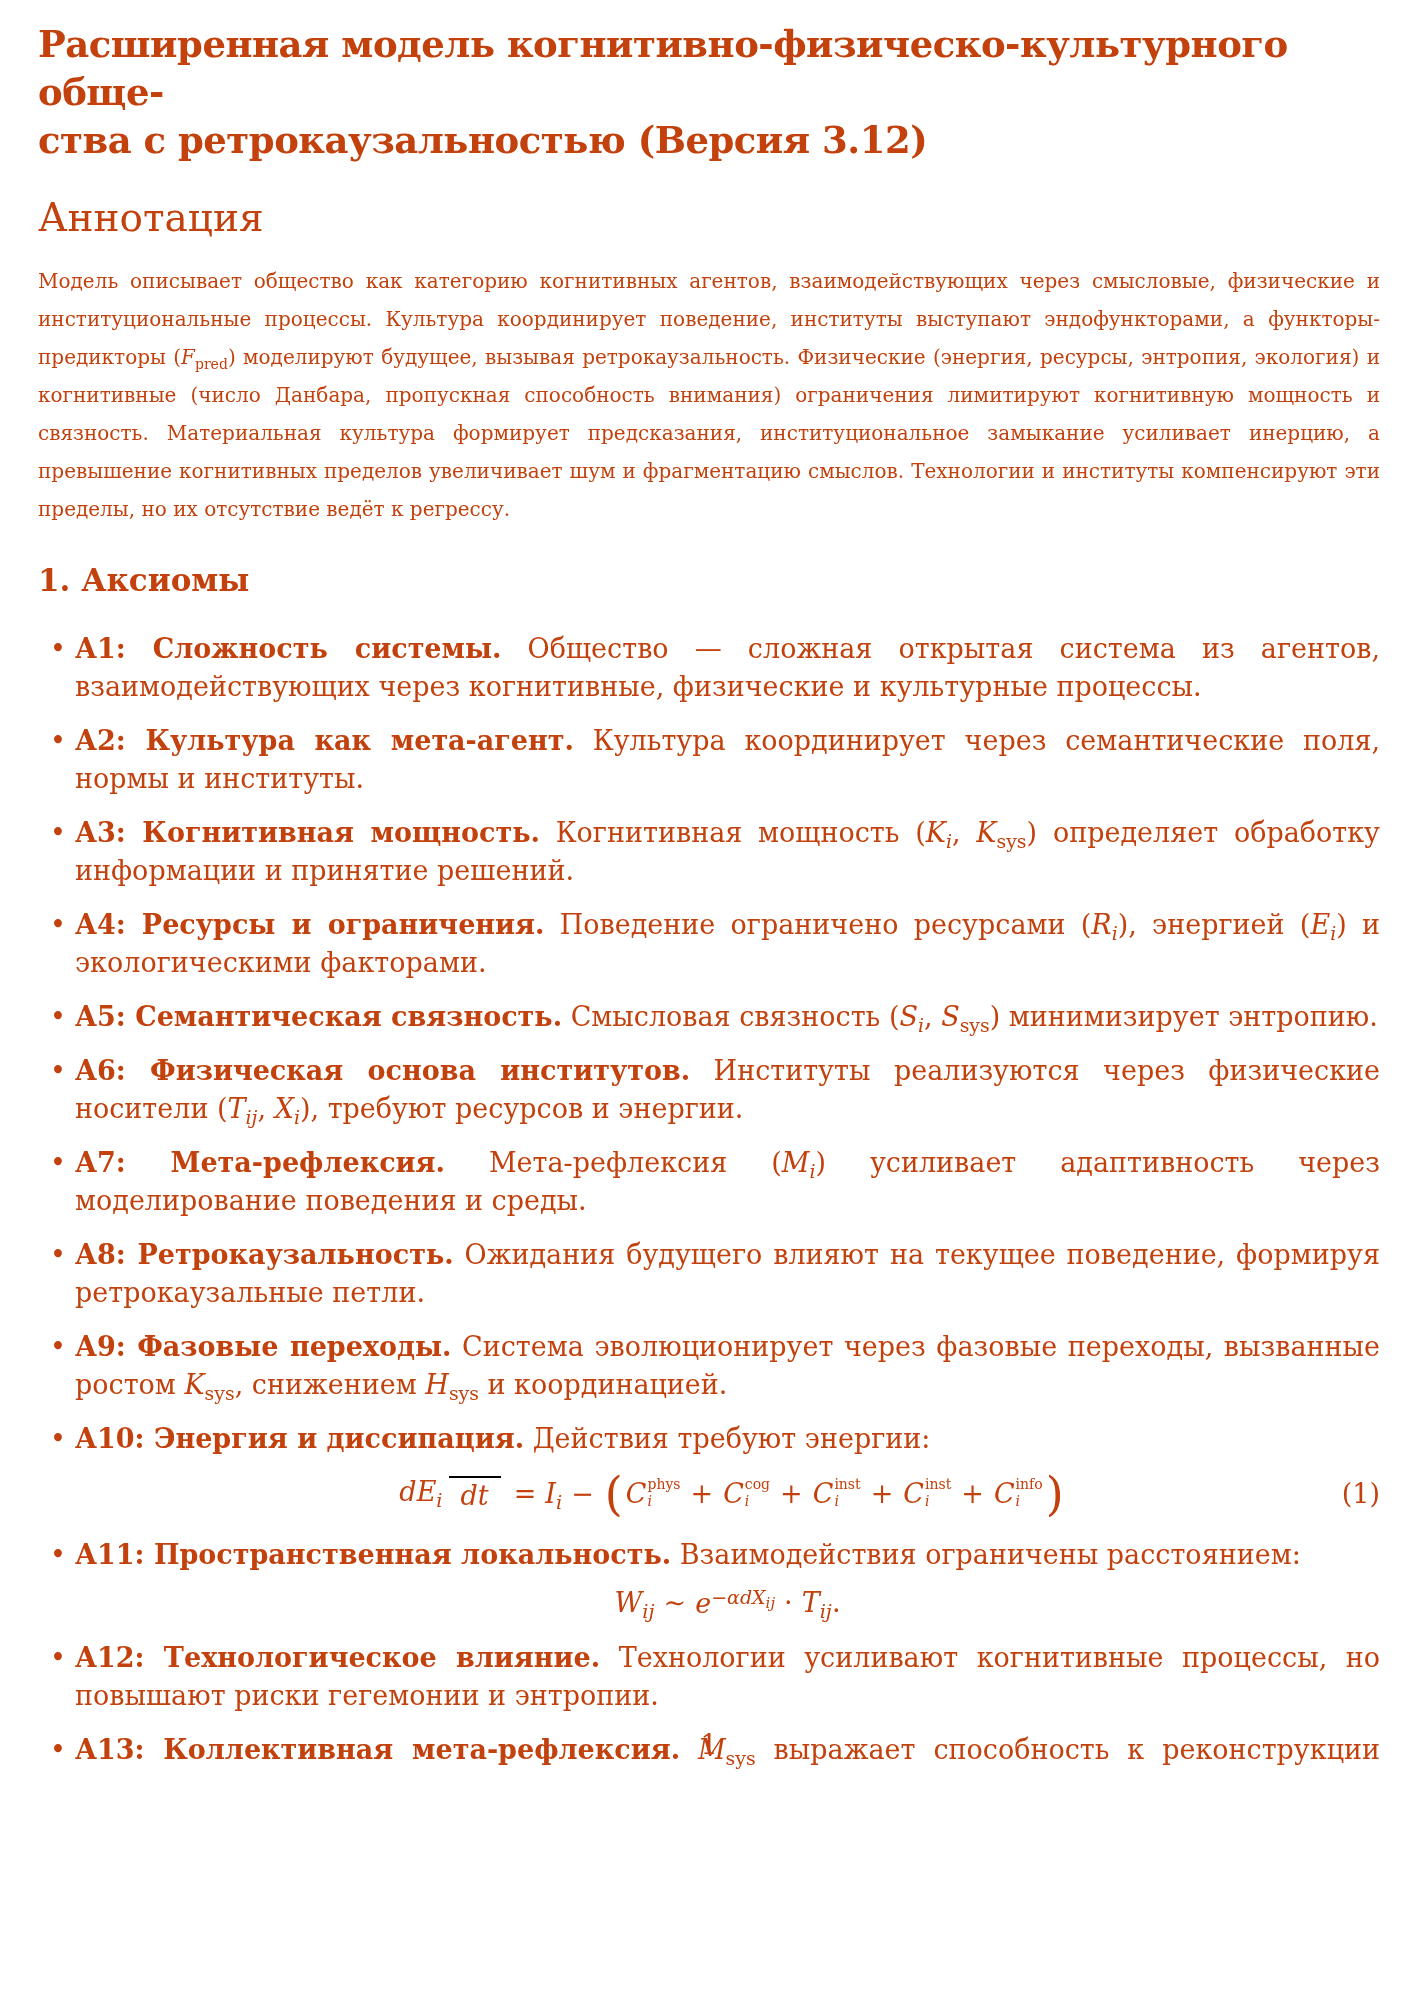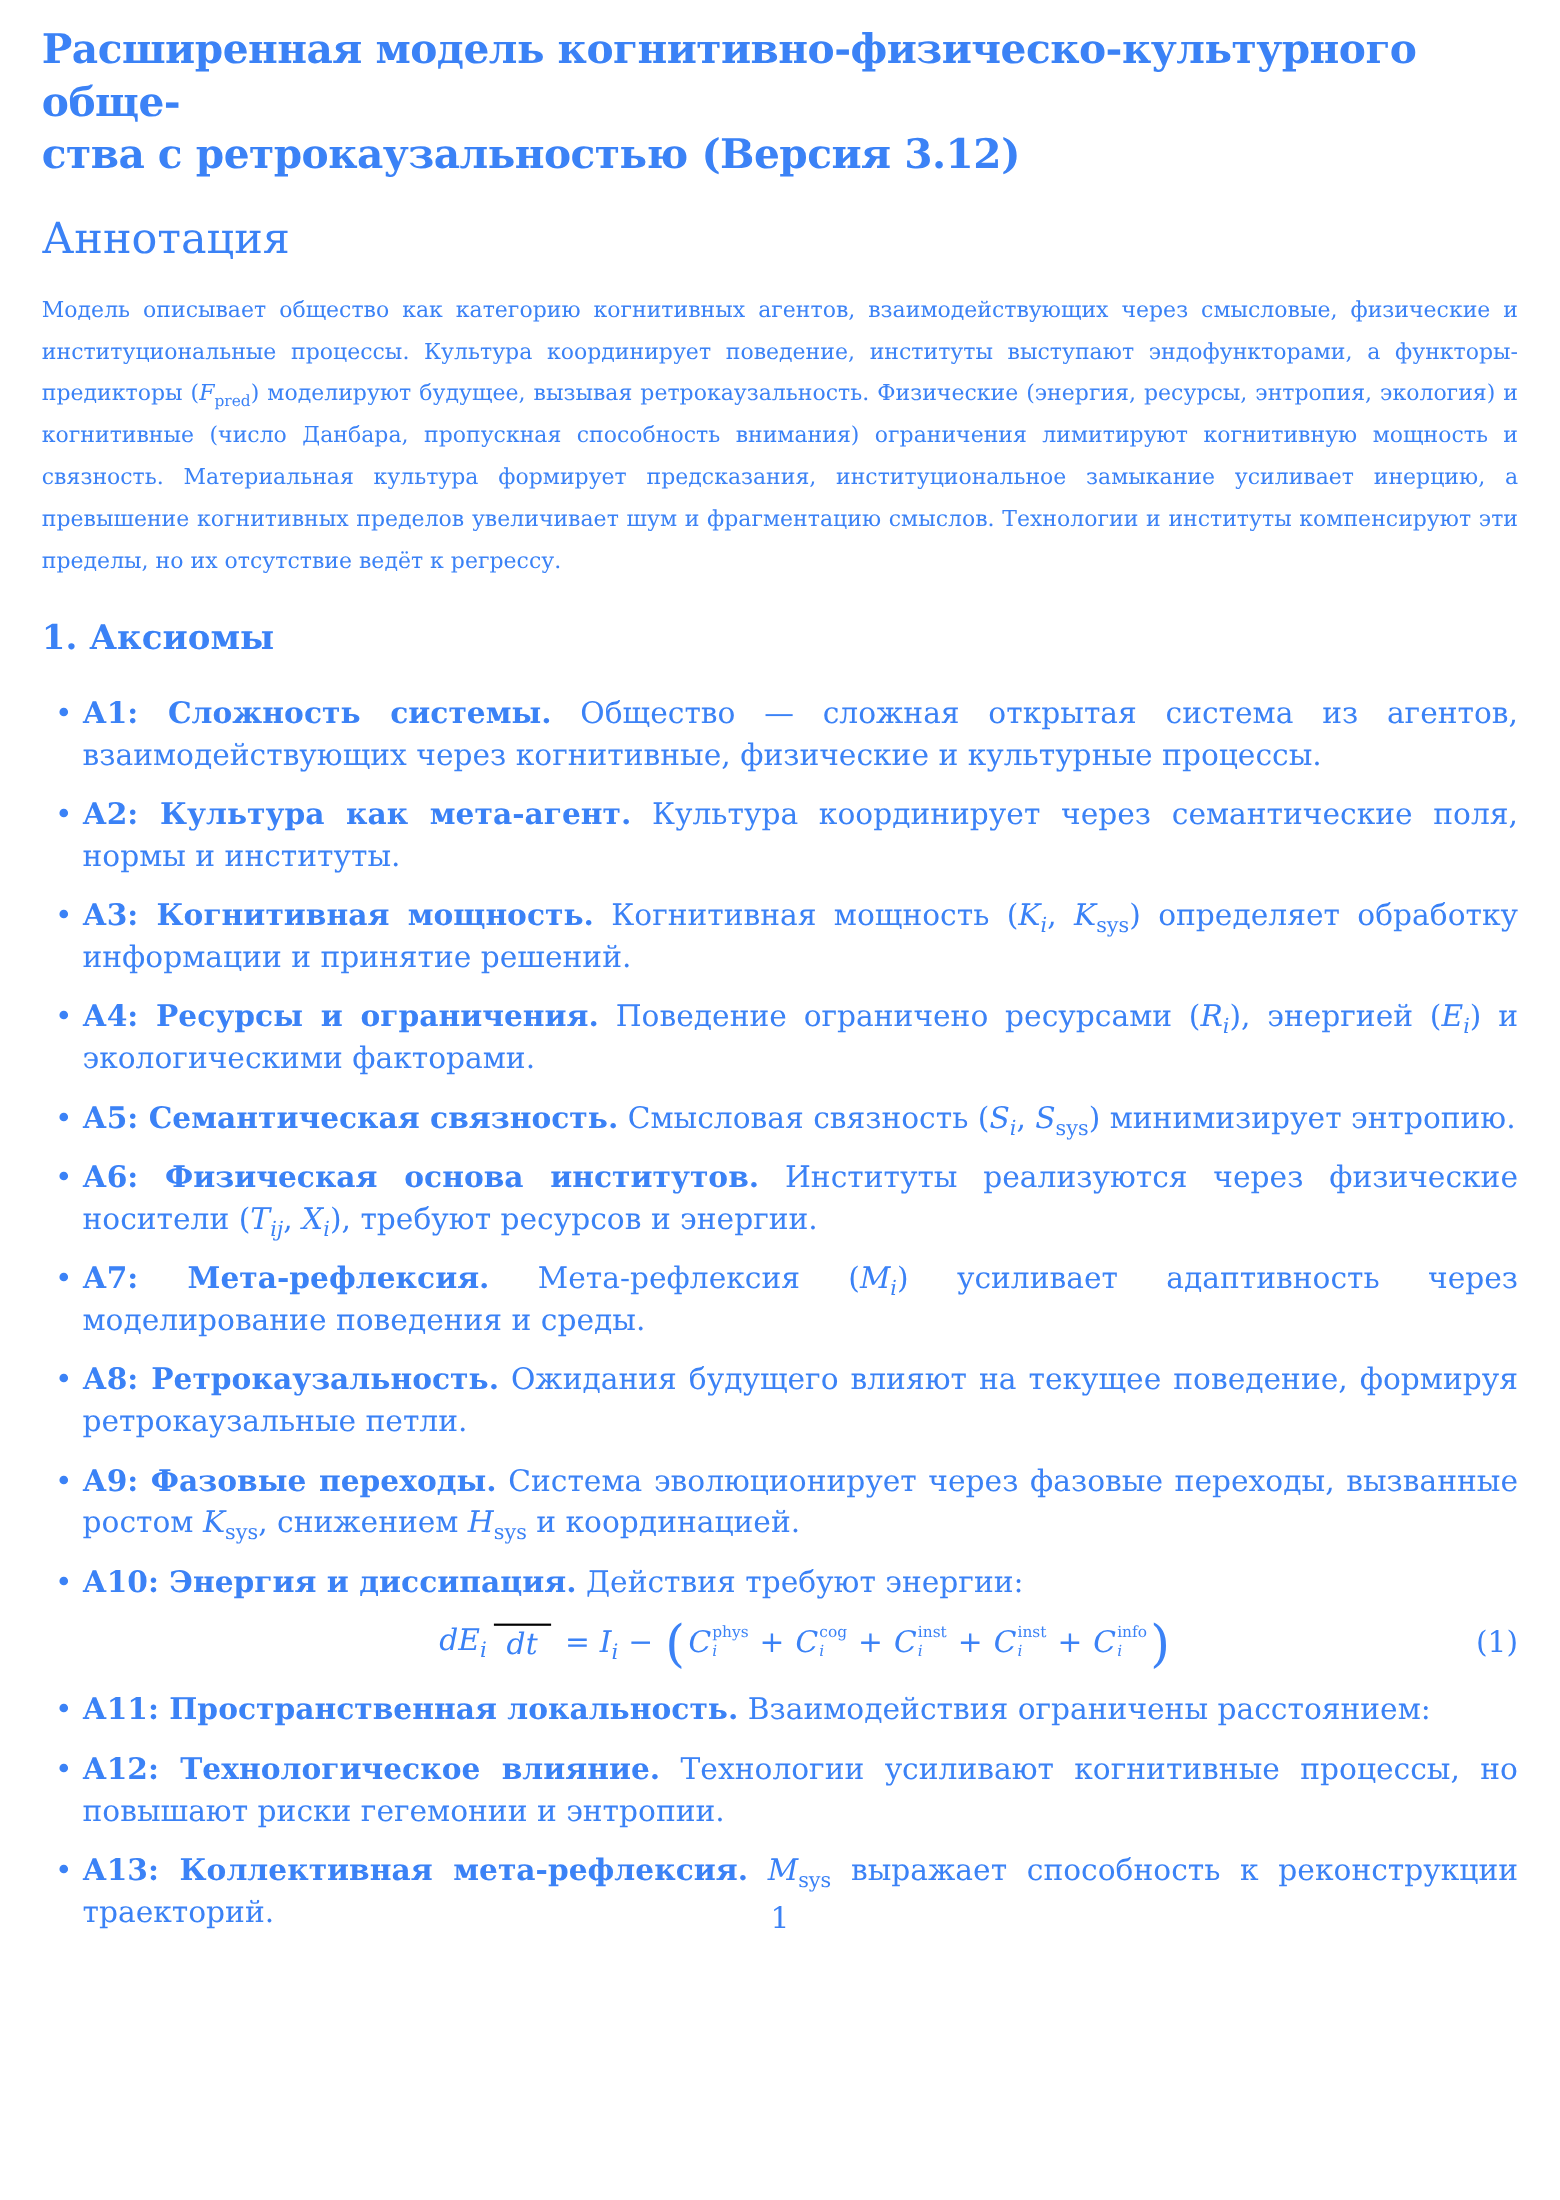--- a/index.html
+++ b/index.html
@@ -2,21 +2,21 @@
 <html lang="ru"><head>
 <meta charset="utf-8">
 <style>
   html,body { margin:0; padding:0; background:#ffffff; }
   .page {
     position:relative;
     width:1418px; height:1776px;
     box-sizing:border-box;
     padding:20px 38px 0 38px;
     background:#ffffff;
-    color:#3b82f6;
+    color:#c2410c;
     font-family:"DejaVu Serif", serif;
     overflow:hidden;
   }
   h1.doc-title {
     font-size:37px; line-height:48px; font-weight:bold;
     letter-spacing:-0.5px;
     margin:0 0 36px 0;
     white-space:pre-line;
   }
   h2.subheading {
@@ -200,20 +200,30 @@
             <span class="bigp">)</span>
           </span>
           <span class="eq-number">(1)</span>
         </div>
       </div>
     </div>
 
     <div class="li">
       <span class="bullet">•</span>
       <div class="li-content"><b class="axlabel">А11: Пространственная локальность.</b><span class="axbody"> Взаимодействия ограничены расстоянием:</span>
+        <div class="eq-row">
+          <span class="eq-body">
+            <span class="mvar"><i>W</i><sub class="it">ij</sub></span>
+            <span class="op">∼</span>
+            <span class="mvar"><i>e</i><span class="expo"><i>−αdX</i><span class="exposub">ij</span></span></span>
+            <span class="op">·</span>
+            <span class="mvar"><i>T</i><sub class="it">ij</sub></span>
+              <span>.</span>
+          </span>
+        </div>
       </div>
     </div>
 
     <div class="li">
       <span class="bullet">•</span>
       <div class="li-content"><b class="axlabel">А12: Технологическое влияние.</b><span class="axbody"> Технологии усиливают когнитивные процессы, но повышают риски гегемонии и энтропии.</span></div>
     </div>
 
     <div class="li">
       <span class="bullet">•</span>

